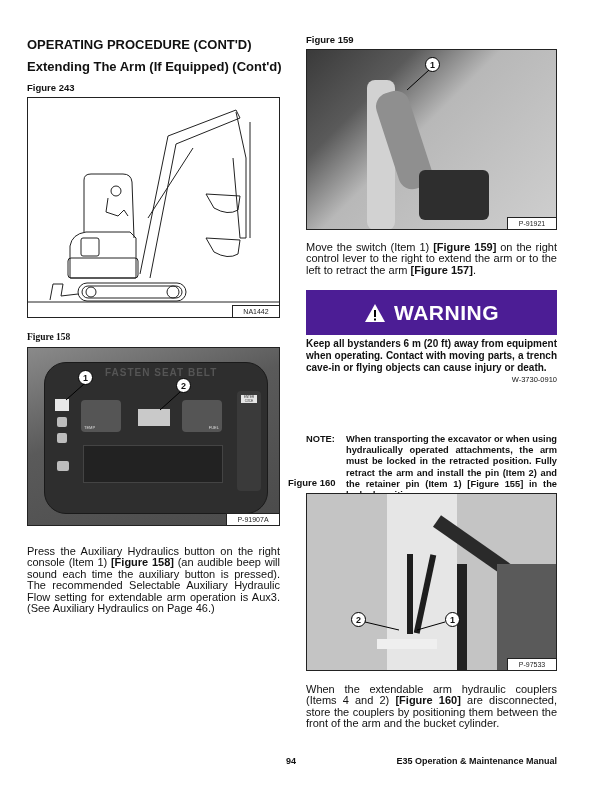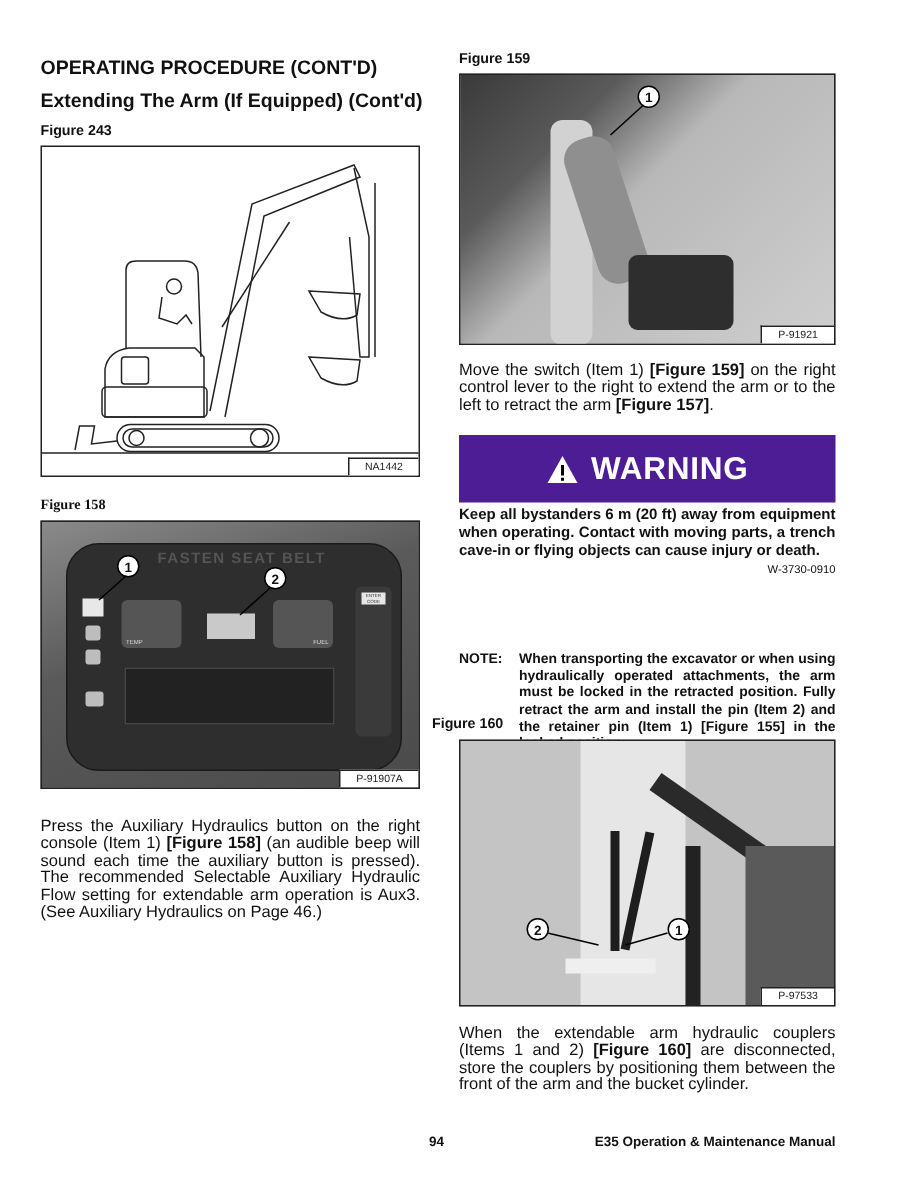--- a/index.html
+++ b/index.html
@@ -149,16 +149,16 @@
   <div style="position:absolute; left:70px; top:145px; width:60px; height:10px; background:#efefef;"></div>
   <div class="callout" style="left:44px; top:118px;">2</div>
   <div class="callout" style="left:138px; top:118px;">1</div>
   <svg style="position:absolute; left:0; top:0;" width="251" height="178">
     <line x1="58" y1="128" x2="92" y2="136" stroke="#000" stroke-width="1"></line>
     <line x1="138" y1="128" x2="110" y2="136" stroke="#000" stroke-width="1"></line>
   </svg>
   <div class="code-tag" style="width:48px;">P-97533</div>
 </div>
 
-<div class="abs body-text" style="left:306px; top:684px; width:251px;"><span>When the extendable arm hydraulic couplers (Items 1 and 2) </span><b class="ref">[Figure 160]</b><span> are disconnected, store the couplers by positioning them between the front of the arm and the bucket cylinder.</span></div>
+<div class="abs body-text" style="left:306px; top:684px; width:251px;"><span>When the extendable arm hydraulic couplers (Items 4 and 2) </span><b class="ref">[Figure 160]</b><span> are disconnected, store the couplers by positioning them between the front of the arm and the bucket cylinder.</span></div>
 
 <div class="abs footer" style="left:286px; top:756px;">94</div>
 <div class="abs footer" style="left:306px; top:756px; width:251px; text-align:right;">E35 Operation &amp; Maintenance Manual</div>
 
 </body></html>

